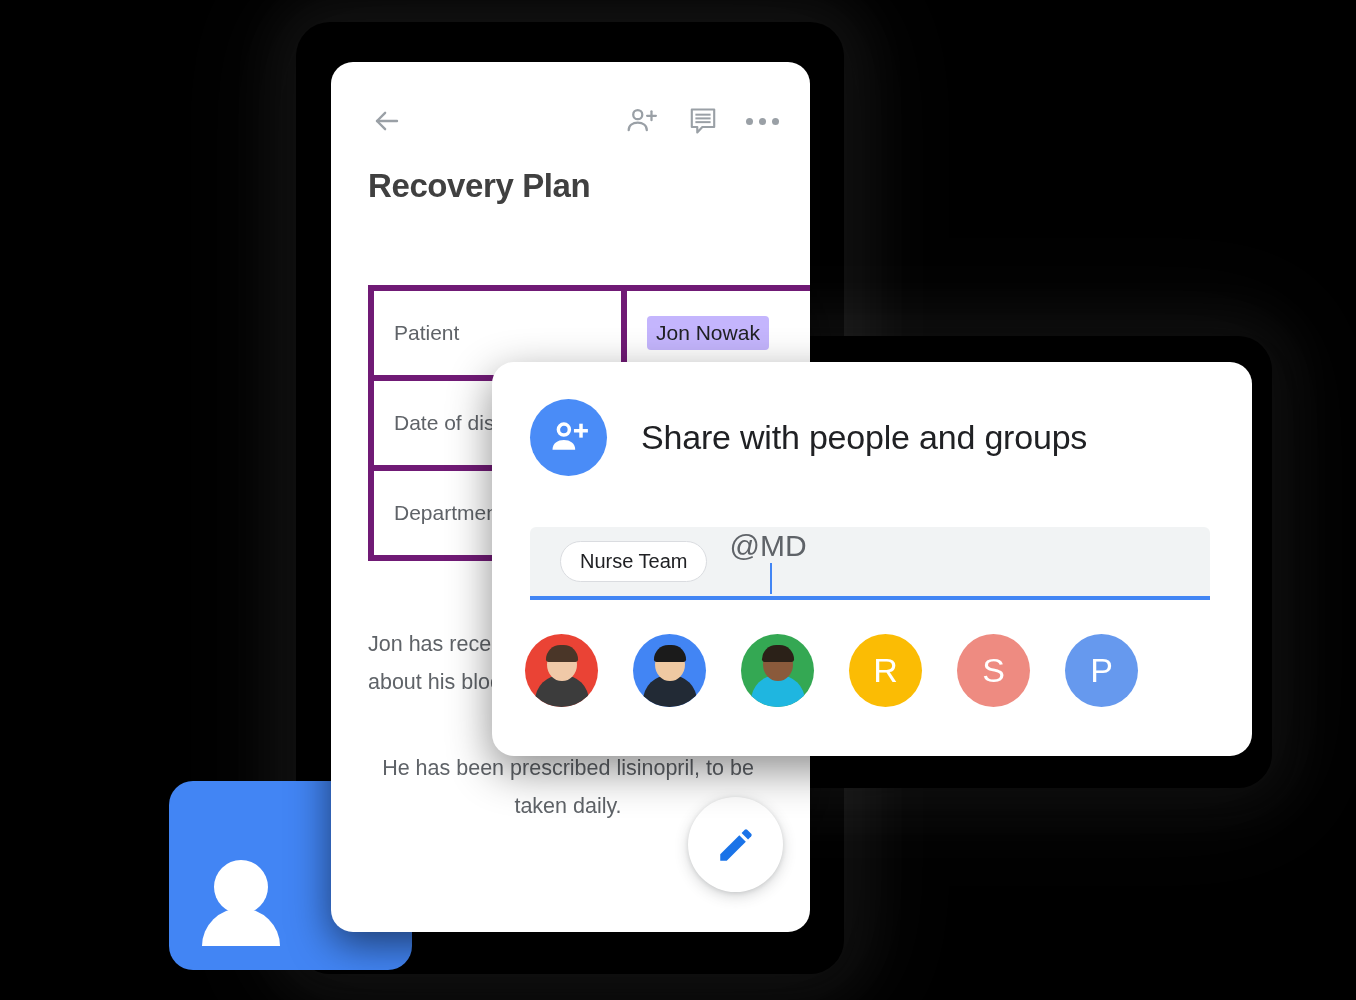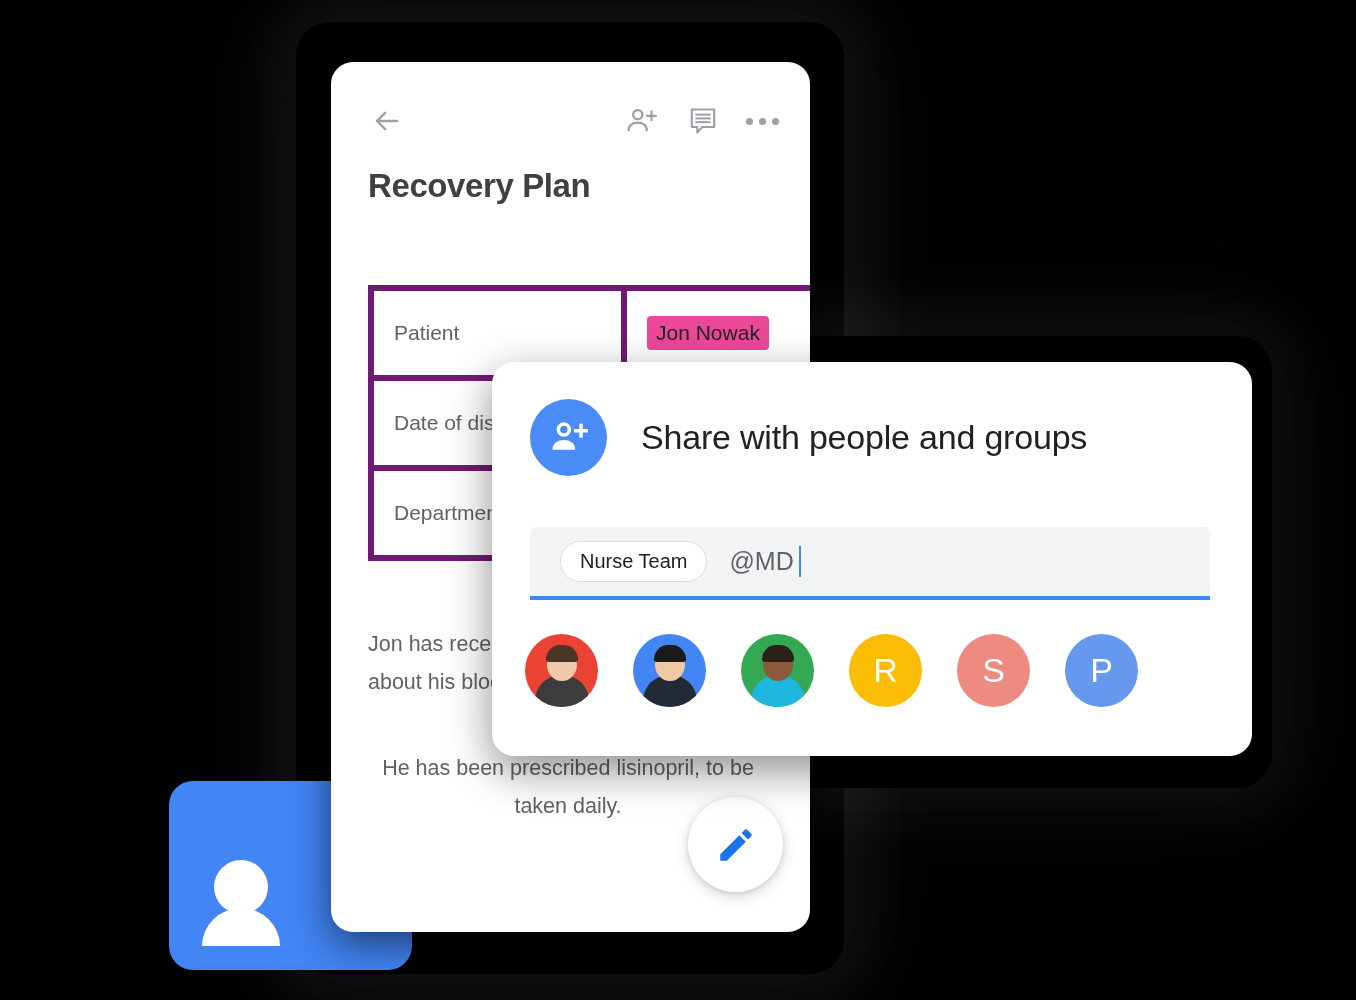--- a/index.html
+++ b/index.html
@@ -85,21 +85,21 @@
     padding: 0 20px;
     font-size: 21px;
     color: #5f6368;
     vertical-align: middle;
     white-space: nowrap;
   }
   #doc-table td.col-key { width: 253px; }
   #doc-table td.col-val { width: 207px; }
   .hl-chip {
     display: inline-block;
-    background: #ec4899;
+    background: #c4b5fd;
     border-radius: 4px;
     padding: 5px 9px;
     color: #202124;
     font-size: 21px;
   }
 
   
   .doc-para {
     position: absolute;
     left: 37px;
@@ -167,24 +167,25 @@
   #recipient-chip {
     background: #ffffff;
     border: 1px solid #dadce0;
     border-radius: 100px;
     padding: 8px 19px;
     font-size: 20px;
     color: #202124;
     white-space: nowrap;
   }
   #share-input-text {
-    font-size: 25px;
+    font-size: 30px;
     color: #5f6368;
     display: flex; align-items: center;
     white-space: nowrap;
+    flex-direction: column;
   }
   #caret {
     display: inline-block;
     width: 2px; height: 31px;
     background: #4285f4;
     margin-left: 5px;
   }
 
   #suggestion-row {
     position: absolute;

